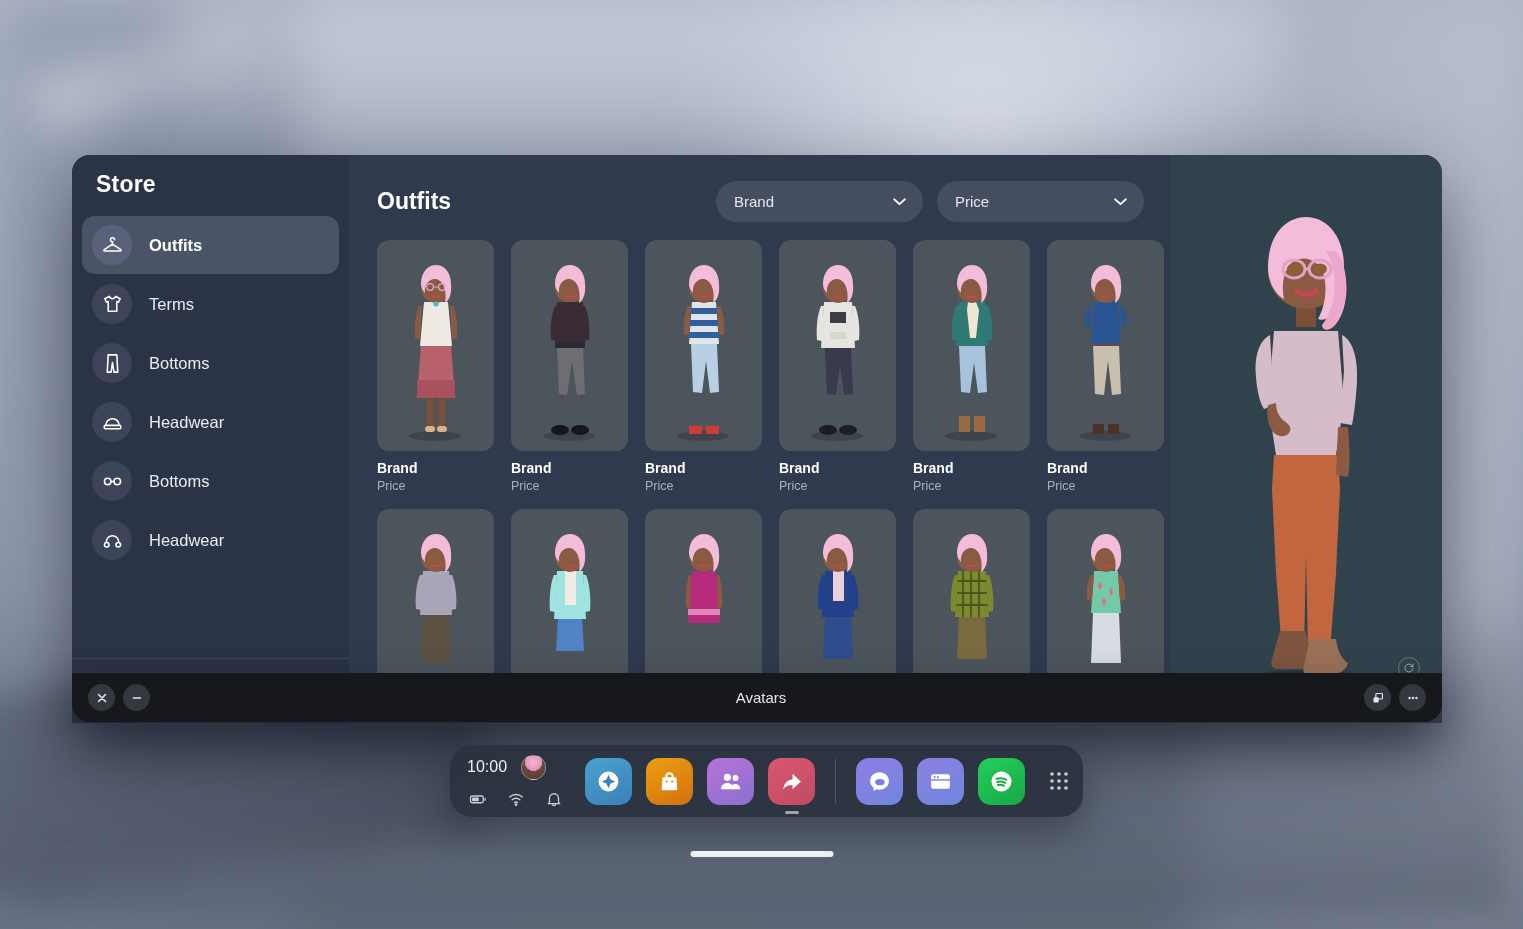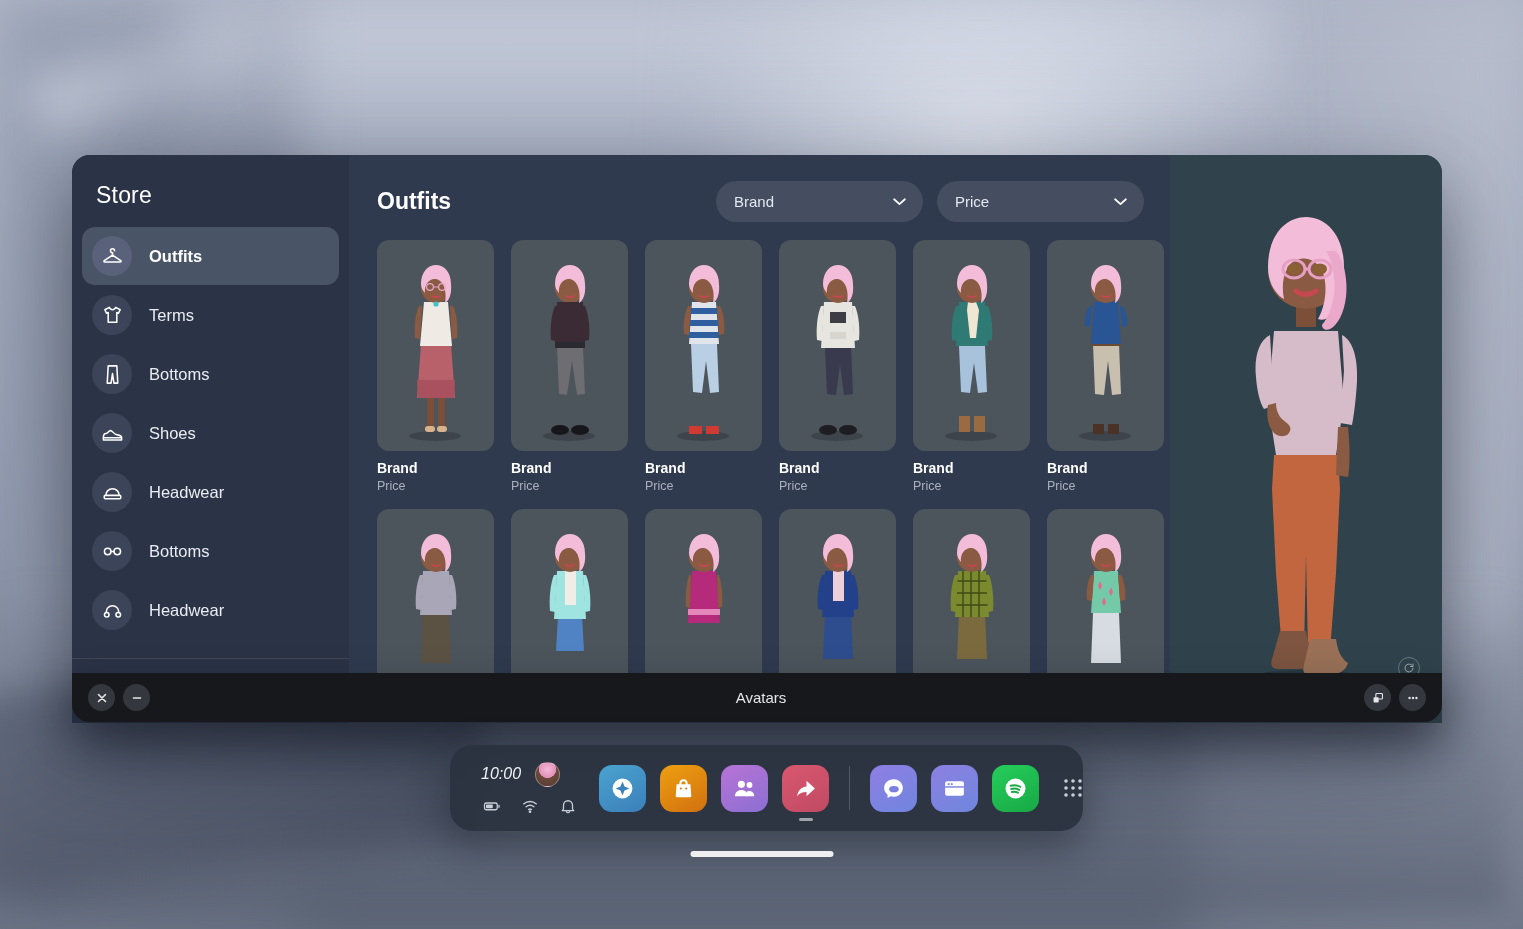--- a/index.html
+++ b/index.html
@@ -66,22 +66,22 @@
     box-shadow: 0 30px 80px rgba(20,26,38,0.55);
     display: flex;
   }
 
   
   .sidebar {
     width: 277px; flex: none; background: #2b3346;
     position: relative; display: flex; flex-direction: column;
   }
   .sidebar-title {
-    color: #fff; font-size: 23px; font-weight: normal;
-    padding: 27px 0 18px 24px; letter-spacing: 0.2px;
+    color: #fff; font-size: 23px; font-weight: bold;
+    padding: 16px 0 18px 24px; letter-spacing: 0.2px;
   }
   .nav-list { padding: 0 10px; flex: 1; overflow: hidden; }
   .nav-item {
     display: flex; align-items: center; gap: 17px;
     height: 58px; padding-left: 10px; border-radius: 13px;
     margin-bottom: 1px; cursor: pointer;
   }
   .nav-item.active { background: #4a５467; background: #4a5467; }
   .nav-ico {
     width: 40px; height: 40px; flex: none; border-radius: 50%;
@@ -152,26 +152,25 @@
     cursor: pointer; margin-right: 8px;
   }
   .tb-btn svg { width: 12px; height: 12px; }
   .tb-title {
     flex: 1; text-align: center; color: #e4e6ea; font-size: 15px;
   }
   .tb-right { display: flex; align-items: center; gap: 8px; }
 
   
   .dock {
-    position: absolute; left: 450px; top: 745px; width: 633px; height: 86px;
+    position: absolute; left: 450px; top: 745px; width: 633px; height: 72px;
     background: rgba(42,50,62,0.93); border-radius: 22px;
-    display: flex; align-items: center; padding: 0 31px;
+    display: flex; align-items: center; padding: 0 17px;
     box-shadow: 0 16px 40px rgba(18,24,34,0.45);
     backdrop-filter: blur(10px);
-    font-style: italic;
   }
   .dock-status { width: 118px; flex: none; }
   .dock-row1 { display: flex; align-items: center; gap: 14px; }
   .dock-time { color: #eef1f5; font-size: 16px; }
   .dock-avatar {
     width: 25px; height: 25px; border-radius: 50%;
     background: radial-gradient(circle at 50% 28%, #f5b9d8 0%, #e28fb8 42%, #6b4a3c 43%, #52392e 100%);
     border: 1.5px solid rgba(255,255,255,0.35);
   }
   .dock-row2 { display: flex; align-items: center; gap: 20px; margin-top: 10px; padding-left: 2px; }
@@ -237,29 +236,20 @@
 
       <div class="nav-item">
         <span class="nav-ico">
           <svg viewBox="0 0 24 24" fill="none" stroke="#fff" stroke-width="1.6" stroke-linejoin="round">
             <path d="M7.5 3h9l1 18h-4l-1.5-10L10.5 21h-4l1-18Z"></path>
           </svg>
         </span>
         <span class="nav-label">Bottoms</span>
       </div>
 
-      <div class="nav-item">
-        <span class="nav-ico">
-          <svg viewBox="0 0 24 24" fill="none" stroke="#fff" stroke-width="1.6" stroke-linejoin="round">
-            <path d="M2.5 16.5h19v2.2h-19z"></path>
-            <path d="M2.5 16.5c0-3 .6-4.4 2.6-4.4 1.6 0 2-1.4 3.6-2.6 1.3-1 2.4-.4 3.4.8 1.2 1.5 3.6 3 6.2 3.4 2.1.3 3.2 1.1 3.2 2.8"></path>
-          </svg>
-        </span>
-        <span class="nav-label">Shoes</span>
-      </div>
 
       <div class="nav-item">
         <span class="nav-ico">
           <svg viewBox="0 0 24 24" fill="none" stroke="#fff" stroke-width="1.6" stroke-linejoin="round">
             <path d="M5 15a7 7 0 0 1 14 0"></path>
               <rect x="3.4" y="15" width="17.2" height="3.6" rx="1"></rect>
           </svg>
         </span>
         <span class="nav-label">Headwear</span>
       </div>

